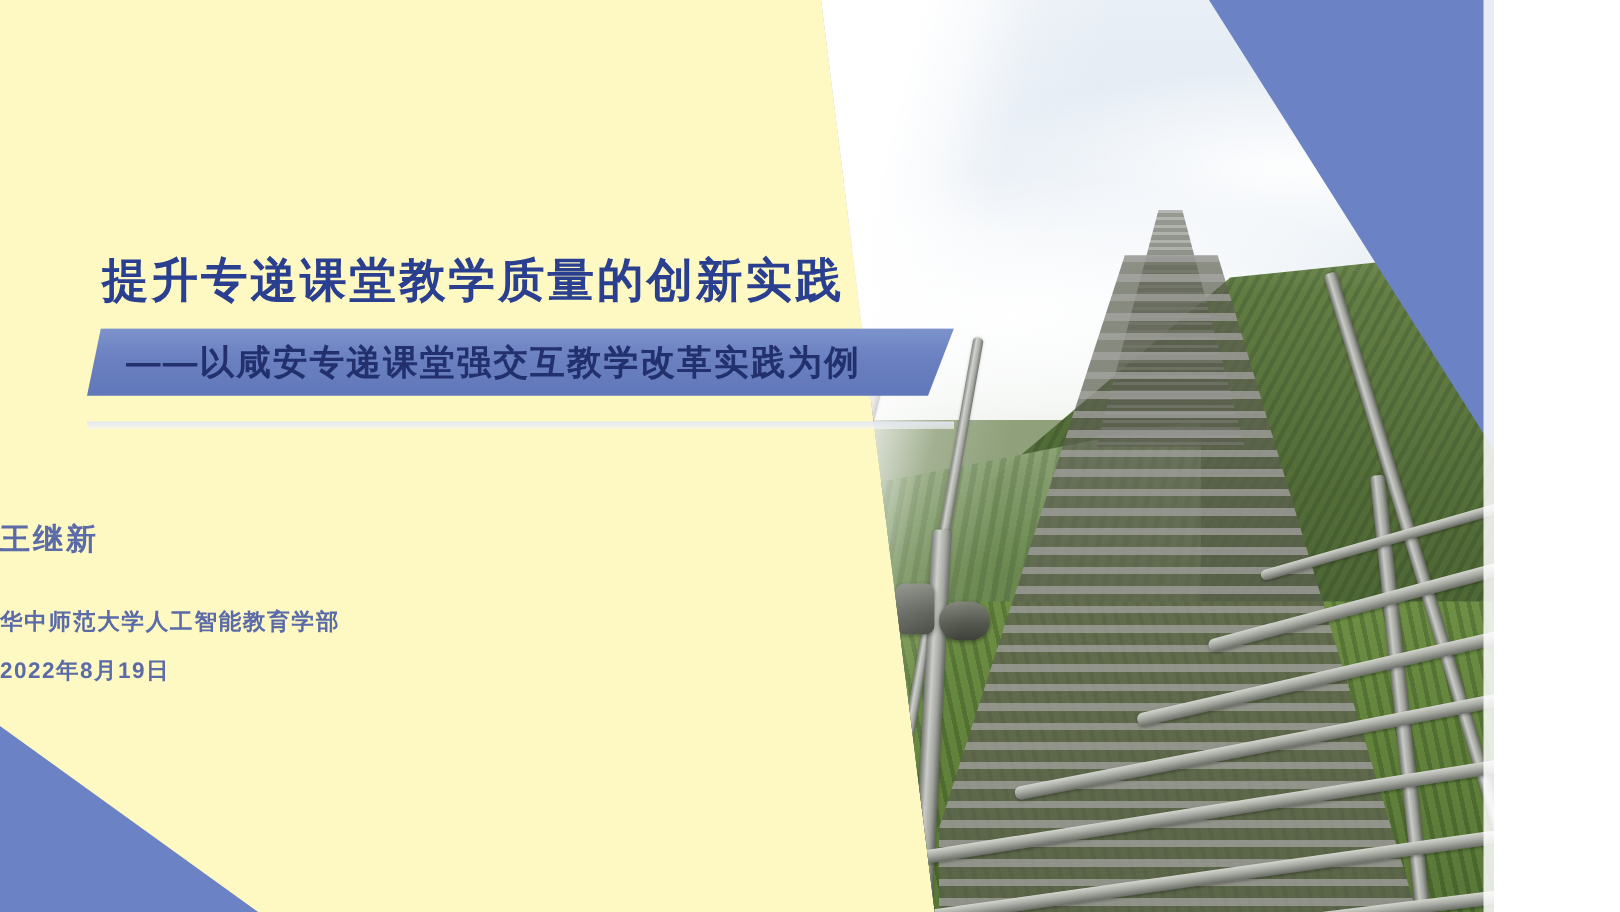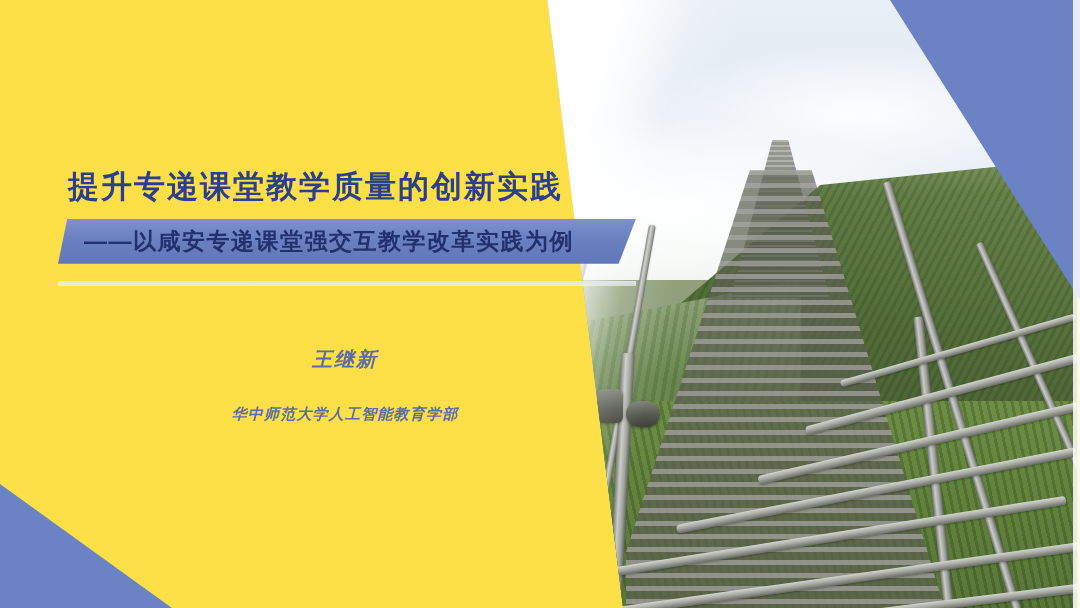--- a/index.html
+++ b/index.html
@@ -7,24 +7,24 @@
     margin: 0;
     padding: 0;
     background: #ffffff;
   }
   body {
     font-family: "Liberation Sans", "DejaVu Sans", sans-serif;
   }
 
   .slide {
     position: relative;
-    width: 1080px;
+    width: 996px;
     height: 608px;
     overflow: hidden;
-    background: #fde047;
+    background: #fef9c3;
   }
 
   
   .photo-wrap {
     position: absolute;
     top: 0;
     left: 498px;
     width: 582px;
     height: 608px;
     overflow: hidden;
@@ -250,23 +250,22 @@
     height: 5px;
     background: linear-gradient(to bottom, rgba(225,230,242,0.95), rgba(246,248,252,0.6));
   }
 
   
   .author-block {
     position: absolute;
     left: 0;
     top: 346px;
     width: 690px;
-    text-align: center;
+    text-align: left;
     color: var(--author-color, #5a6ba8);
-    font-style: italic;
   }
   .author-name {
     font-size: 20px;
     font-weight: bold;
     letter-spacing: 2px;
     margin-bottom: 12px;
   }
   .affiliation {
     font-size: 15px;
     font-weight: bold;
@@ -327,15 +326,16 @@
     <h1 class="main-title">提升专递课堂教学质量的创新实践</h1>
     <div class="subtitle-bar">
       <span class="subtitle-text">——以咸安专递课堂强交互教学改革实践为例</span>
     </div>
   </div>
   <div class="subtitle-underline"></div>
 
   <div class="author-block">
     <div class="author-name">王继新</div>
     <div class="affiliation">华中师范大学人工智能教育学部</div>
+    <div class="date-line">2022年8月19日</div>
   </div>
 
 </div>
 
 </body></html>

